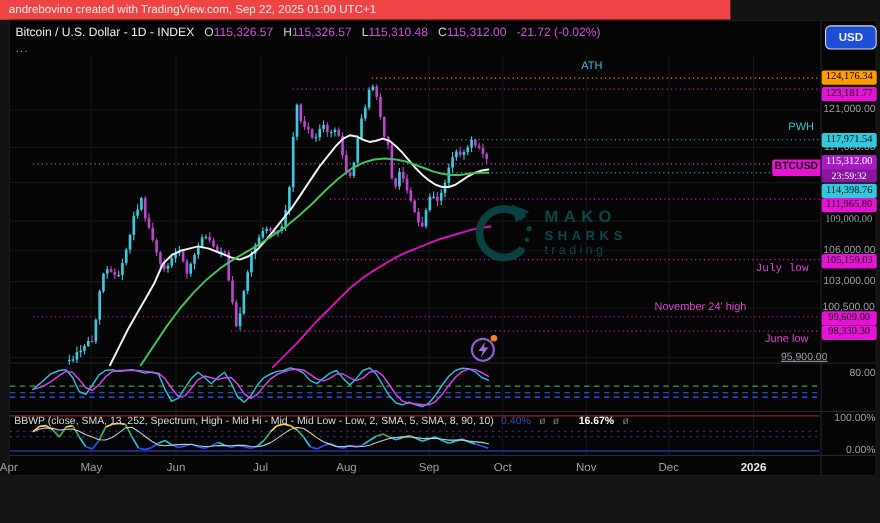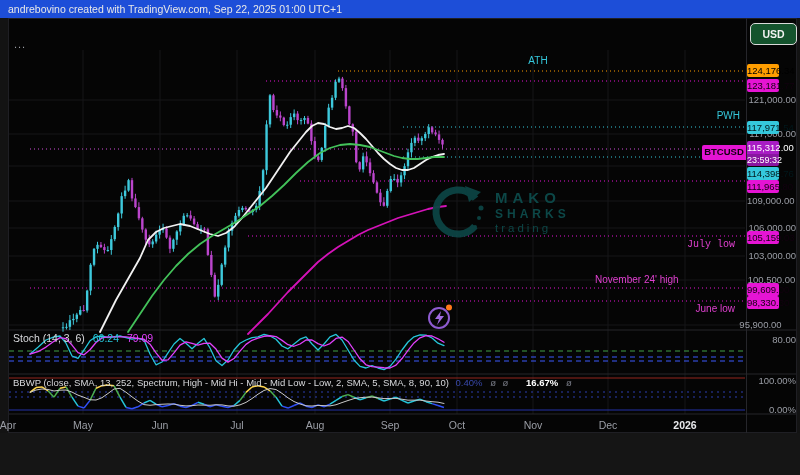--- a/index.html
+++ b/index.html
@@ -1,32 +1,32 @@
 <!DOCTYPE html>
 <html><head>
 <meta charset="utf-8">
 <style>
   html,body{margin:0;padding:0;background:#131313;}
   #screen{position:relative;width:800px;height:475px;overflow:hidden;background:#131313;
           font-family:"Liberation Sans",sans-serif;-webkit-font-smoothing:antialiased;}
-  #topbar{position:absolute;left:0;top:0;width:800px;height:18px;background:#1d4ed8;color:#e8e8e8;
+  #topbar{position:absolute;left:0;top:0;width:664px;height:18px;background:#ef4444;color:#e8e8e8;
           font-size:10.5px;line-height:18px;padding-left:8px;box-sizing:border-box;white-space:nowrap;}
   #chartbg{position:absolute;left:8px;top:18px;width:789px;height:415px;background:#050505;border:1px solid #1f1f24;box-sizing:border-box;}
   #plot{position:absolute;left:0;top:0;}
   .legend{position:absolute;left:14px;top:24px;font-size:11px;color:#e6e7ea;white-space:nowrap;}
   .legend .sym{color:#eceded;}
   .legend .ltr{color:#cfd0d4;margin-left:6px;}
   .legend .val{color:#cf4fd8;}
   .legend .chg{color:#cf4fd8;margin-left:6px;}
   .dots{position:absolute;left:14px;top:38px;color:#9a9da4;font-size:11px;letter-spacing:1px;}
   #usdbtn{position:absolute;left:750px;top:23px;width:45px;height:20px;border:1px solid #d9d9d9;border-radius:5px;
-          color:#f2f2f2;font-size:10.5px;font-weight:bold;text-align:center;line-height:20px;background:#14532d;}
+          color:#f2f2f2;font-size:10.5px;font-weight:bold;text-align:center;line-height:20px;background:#1d4ed8;}
   #scalecol{position:absolute;left:746px;top:18px;width:51px;height:415px;border-left:1px solid #26262b;}
   .tick{position:absolute;right:4px;color:#9b9ea6;font-size:9.5px;white-space:nowrap;}
-  .plabel{position:absolute;left:747px;width:32px;font-size:9.5px;text-align:center;border-radius:2px;line-height:13px;height:13px;}
+  .plabel{position:absolute;left:747px;width:50px;font-size:9.5px;text-align:center;border-radius:2px;line-height:13px;height:13px;font-family:Liberation Serif, serif;}
   .plabel .sub{font-size:9px;line-height:12px;height:12px;background:rgba(0,0,0,0.18);}
   #btctag{position:absolute;left:702px;top:145px;width:44px;height:15px;background:#e514d4;color:#12000f;
           font-size:9.5px;font-weight:bold;text-align:center;line-height:13px;border-radius:2px 0 0 2px;}
   .lvltxt{position:absolute;font-size:10px;white-space:nowrap;}
   .month{position:absolute;top:419px;width:44px;text-align:center;color:#9b9ea6;font-size:10.5px;}
   .stoleg{position:absolute;left:13px;top:332px;font-size:10.5px;color:#d8d9dc;white-space:nowrap;}
   .bbleg{position:absolute;left:13px;top:377px;font-size:9.5px;color:#d8d9dc;white-space:nowrap;}
   #watermark{position:absolute;left:429px;top:182px;display:flex;align-items:center;opacity:0.95;}
   #wmtext{margin-left:8px;color:#0d4b4b;}
   #wm1{font-size:15px;font-weight:bold;letter-spacing:5px;}
@@ -371,20 +371,28 @@
       <line x1="402" y1="400.4" x2="408" y2="402.96" stroke="#26c6da" stroke-width="1.5"></line>
       <line x1="408" y1="402.96" x2="414" y2="401.04" stroke="#26c6da" stroke-width="1.5"></line>
       <line x1="414" y1="401.04" x2="420" y2="399.12" stroke="#26c6da" stroke-width="1.5"></line>
       <line x1="420" y1="399.12" x2="426" y2="401.68" stroke="#26c6da" stroke-width="1.5"></line>
       <line x1="426" y1="401.68" x2="432" y2="403.6" stroke="#26c6da" stroke-width="1.5"></line>
       <line x1="432" y1="403.6" x2="438" y2="405.52" stroke="#3050f8" stroke-width="1.5"></line>
       <line x1="438" y1="405.52" x2="444" y2="407.44" stroke="#3050f8" stroke-width="1.5"></line>
       <polyline points="30,392.4 36,390 42,388.9866666666667 48,389.44 54,390.992 60,390.16 66,390.032 72,392.08 78,395.152 84,397.328 90,399.76 96,400.016 102,397.712 108,393.488 114,389.008 120,388.368 126,392.20799999999997 132,396.816 138,401.168 144,404.624 150,405.264 156,404.624 162,404.24 168,403.984 174,404.112 180,405.264 186,405.904 192,405.648 198,405.008 204,405.136 210,405.264 216,404.752 222,404.88 228,405.904 234,406.16 240,404.88 246,402.384 252,398.544 258,394.192 264,390.48 270,388.56 276,389.52 282,393.36 288,397.84 294,401.552 300,403.984 306,405.776 312,406.032 318,405.392 324,405.648 330,405.904 336,404.752 342,402.576 348,400.528 354,398.608 360,397.712 366,397.2 372,397.072 378,397.84 384,398.608 390,398.48 396,398.352 402,399.248 408,400.144 414,400.144 420,400.144 426,401.04 432,401.68 438,402.192 444,403.472" fill="none" stroke="#c9c9c9" stroke-width="1" stroke-linejoin="round" stroke-linecap="round"></polyline>
     </svg>
 
+  <div class="legend">
+    <span class="sym">Bitcoin / U.S. Dollar - 1D - INDEX</span>
+    <span class="ltr">O</span><span class="val">115,326.57</span>
+    <span class="ltr">H</span><span class="val">115,326.57</span>
+    <span class="ltr">L</span><span class="val">115,310.48</span>
+    <span class="ltr">C</span><span class="val">115,312.00</span>
+    <span class="chg">-21.72 (-0.02%)</span>
+  </div>
   <div class="dots">...</div>
 
   <div id="usdbtn">USD</div>
 
   <div id="watermark">
     <svg width="58" height="58" viewBox="0 0 58 58">
       <circle cx="29" cy="30" r="22" fill="none" stroke="#0c4444" stroke-width="7" stroke-dasharray="108 30" transform="rotate(40 29 30)"></circle>
       <polygon points="36,4 52,10 40,20" fill="#0c4444"></polygon>
       <circle cx="52" cy="26" r="2.5" fill="#0c4444"></circle>
       <circle cx="50" cy="36" r="2" fill="#0c4444"></circle>
@@ -398,46 +406,41 @@
   </div>
 
   <div id="boltwrap">
     <svg width="28" height="28" viewBox="0 0 28 28">
       <circle cx="13" cy="15" r="10" fill="none" stroke="#8e5bd0" stroke-width="2"></circle>
       <polygon points="15,8 9,16 13,16 11,22 18,13 14,13" fill="#a06ae0"></polygon>
       <circle cx="23" cy="4.5" r="3" fill="#ff7a1a"></circle>
     </svg>
   </div>
 
-  <div class="stoleg">
-    <span>Stoch (14, 3, 6)</span>
-    <span style="color:#26c6da;margin-left:5px;">66.24</span>
-    <span style="color:#e040fb;margin-left:5px;">79.09</span>
-  </div>
 
   <div class="bbleg">
     <span>BBWP (close, SMA, 13, 252, Spectrum, High - Mid Hi - Mid - Mid Low - Low, 2, SMA, 5, SMA, 8, 90, 10)</span>
     <span style="color:#3949ab;margin-left:4px;">0.40%</span>
     <span style="color:#787b86;margin-left:5px;">ø</span>
     <span style="color:#787b86;margin-left:4px;">ø</span>
     <span style="color:#ffffff;font-weight:bold;margin-left:15px;">16.67%</span>
     <span style="color:#787b86;margin-left:5px;">ø</span>
   </div>
 
   <div id="btctag">BTCUSD</div>
 
   <div id="scalecol"></div>
   <div id="labels-layer">
       <div class="tick" style="top:94px;left:747px;width:49px;text-align:right;position:absolute;">121,000.00</div>
       <div class="tick" style="top:128px;left:747px;width:49px;text-align:right;position:absolute;">117,000.00</div>
-      <div class="tick" style="top:195px;left:747px;width:49px;text-align:left;position:absolute;">109,000.00</div>
+      <div class="tick" style="top:195px;left:747px;width:49px;text-align:center;position:absolute;font-family:Liberation Serif, serif;">109,000.00</div>
       <div class="tick" style="top:222px;left:747px;width:49px;text-align:right;position:absolute;">106,000.00</div>
       <div class="tick" style="top:250px;left:747px;width:49px;text-align:right;position:absolute;">103,000.00</div>
       <div class="tick" style="top:274px;left:747px;width:49px;text-align:center;position:absolute;">100,500.00</div>
-      <div class="tick" style="top:319px;left:736px;width:49px;text-align:center;position:absolute;">95,900.00</div>
+      <div class="tick" style="top:319px;left:710px;width:49px;text-align:left;position:absolute;text-decoration:underline;">95,900.00</div>
       <div class="tick" style="top:334px;left:747px;width:49px;text-align:right;position:absolute;">80.00</div>
       <div class="tick" style="top:375px;left:747px;width:49px;text-align:right;position:absolute;">100.00%</div>
       <div class="tick" style="top:404px;left:747px;width:49px;text-align:right;position:absolute;">0.00%</div>
       <div class="plabel" style="top:64px;background:#ff9d00;color:#000000;">
         <div>124,176.34</div>
       </div>
       <div class="plabel" style="top:79px;background:#e514d4;color:#12000f;">
         <div>123,181.77</div>
       </div>
       <div class="plabel" style="top:121px;background:#35c8dc;color:#00181c;">

